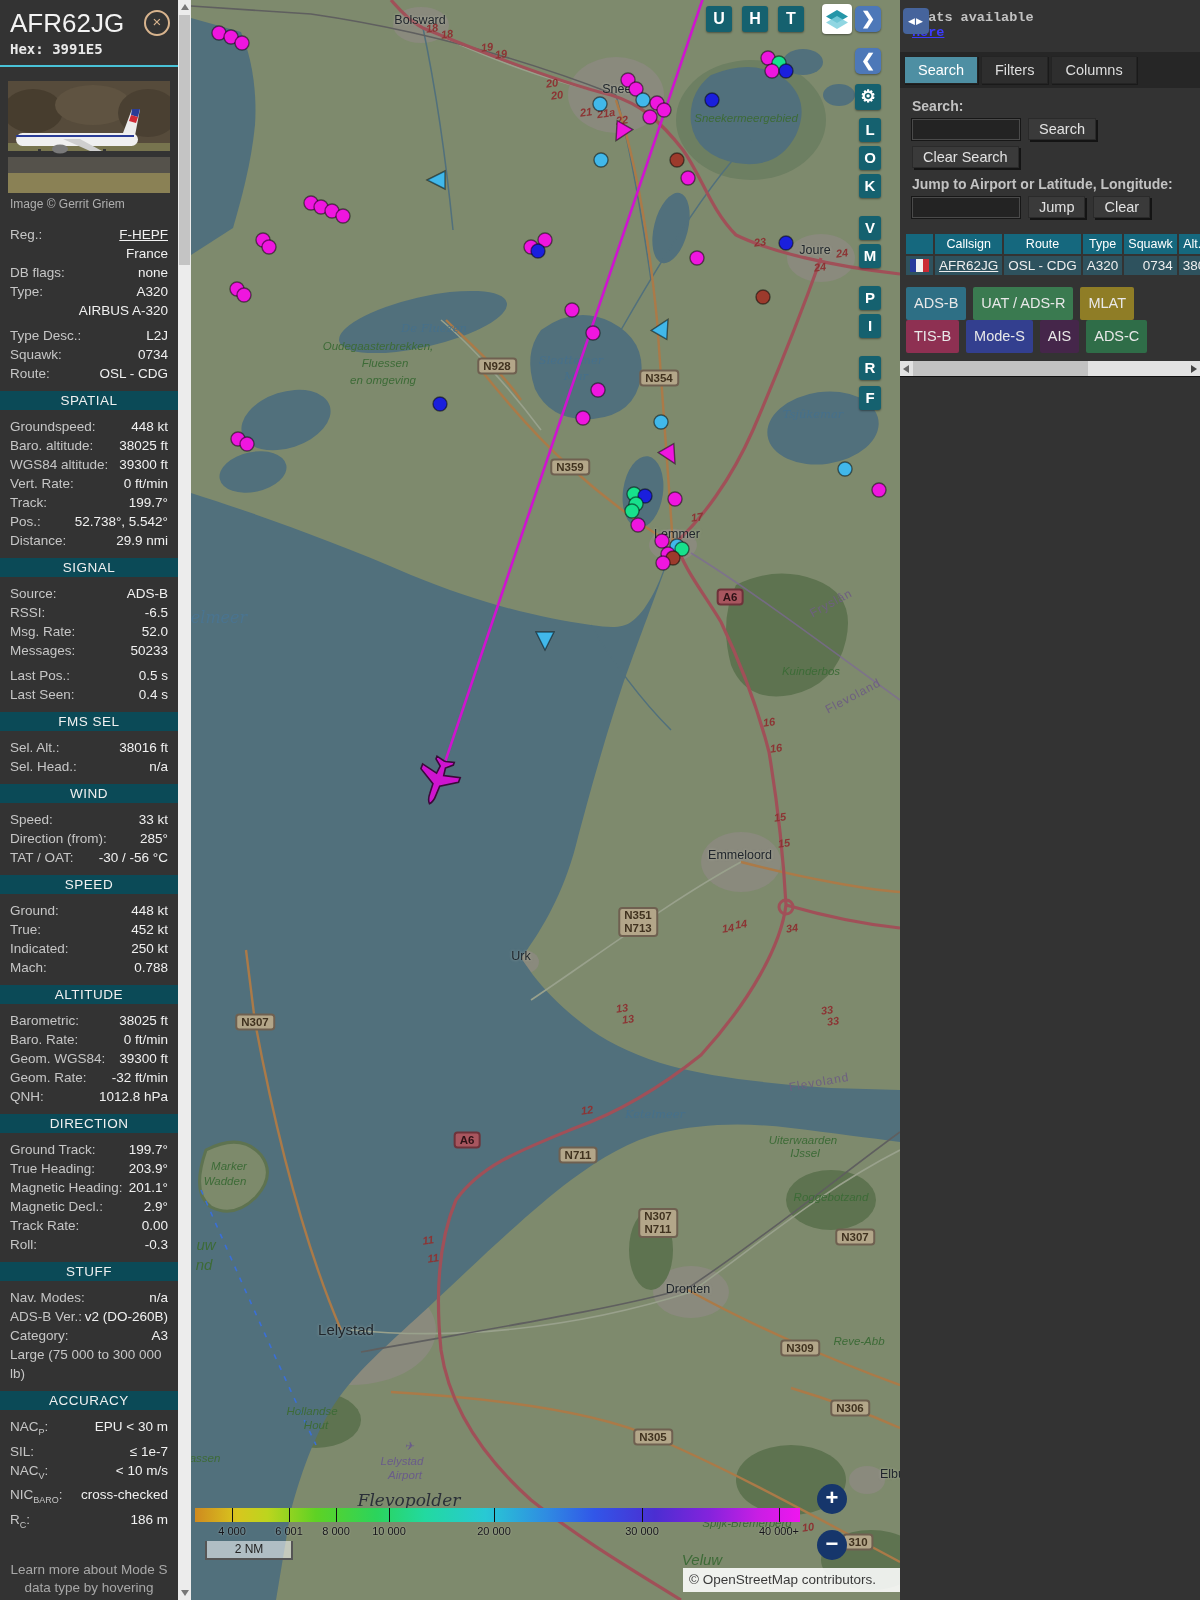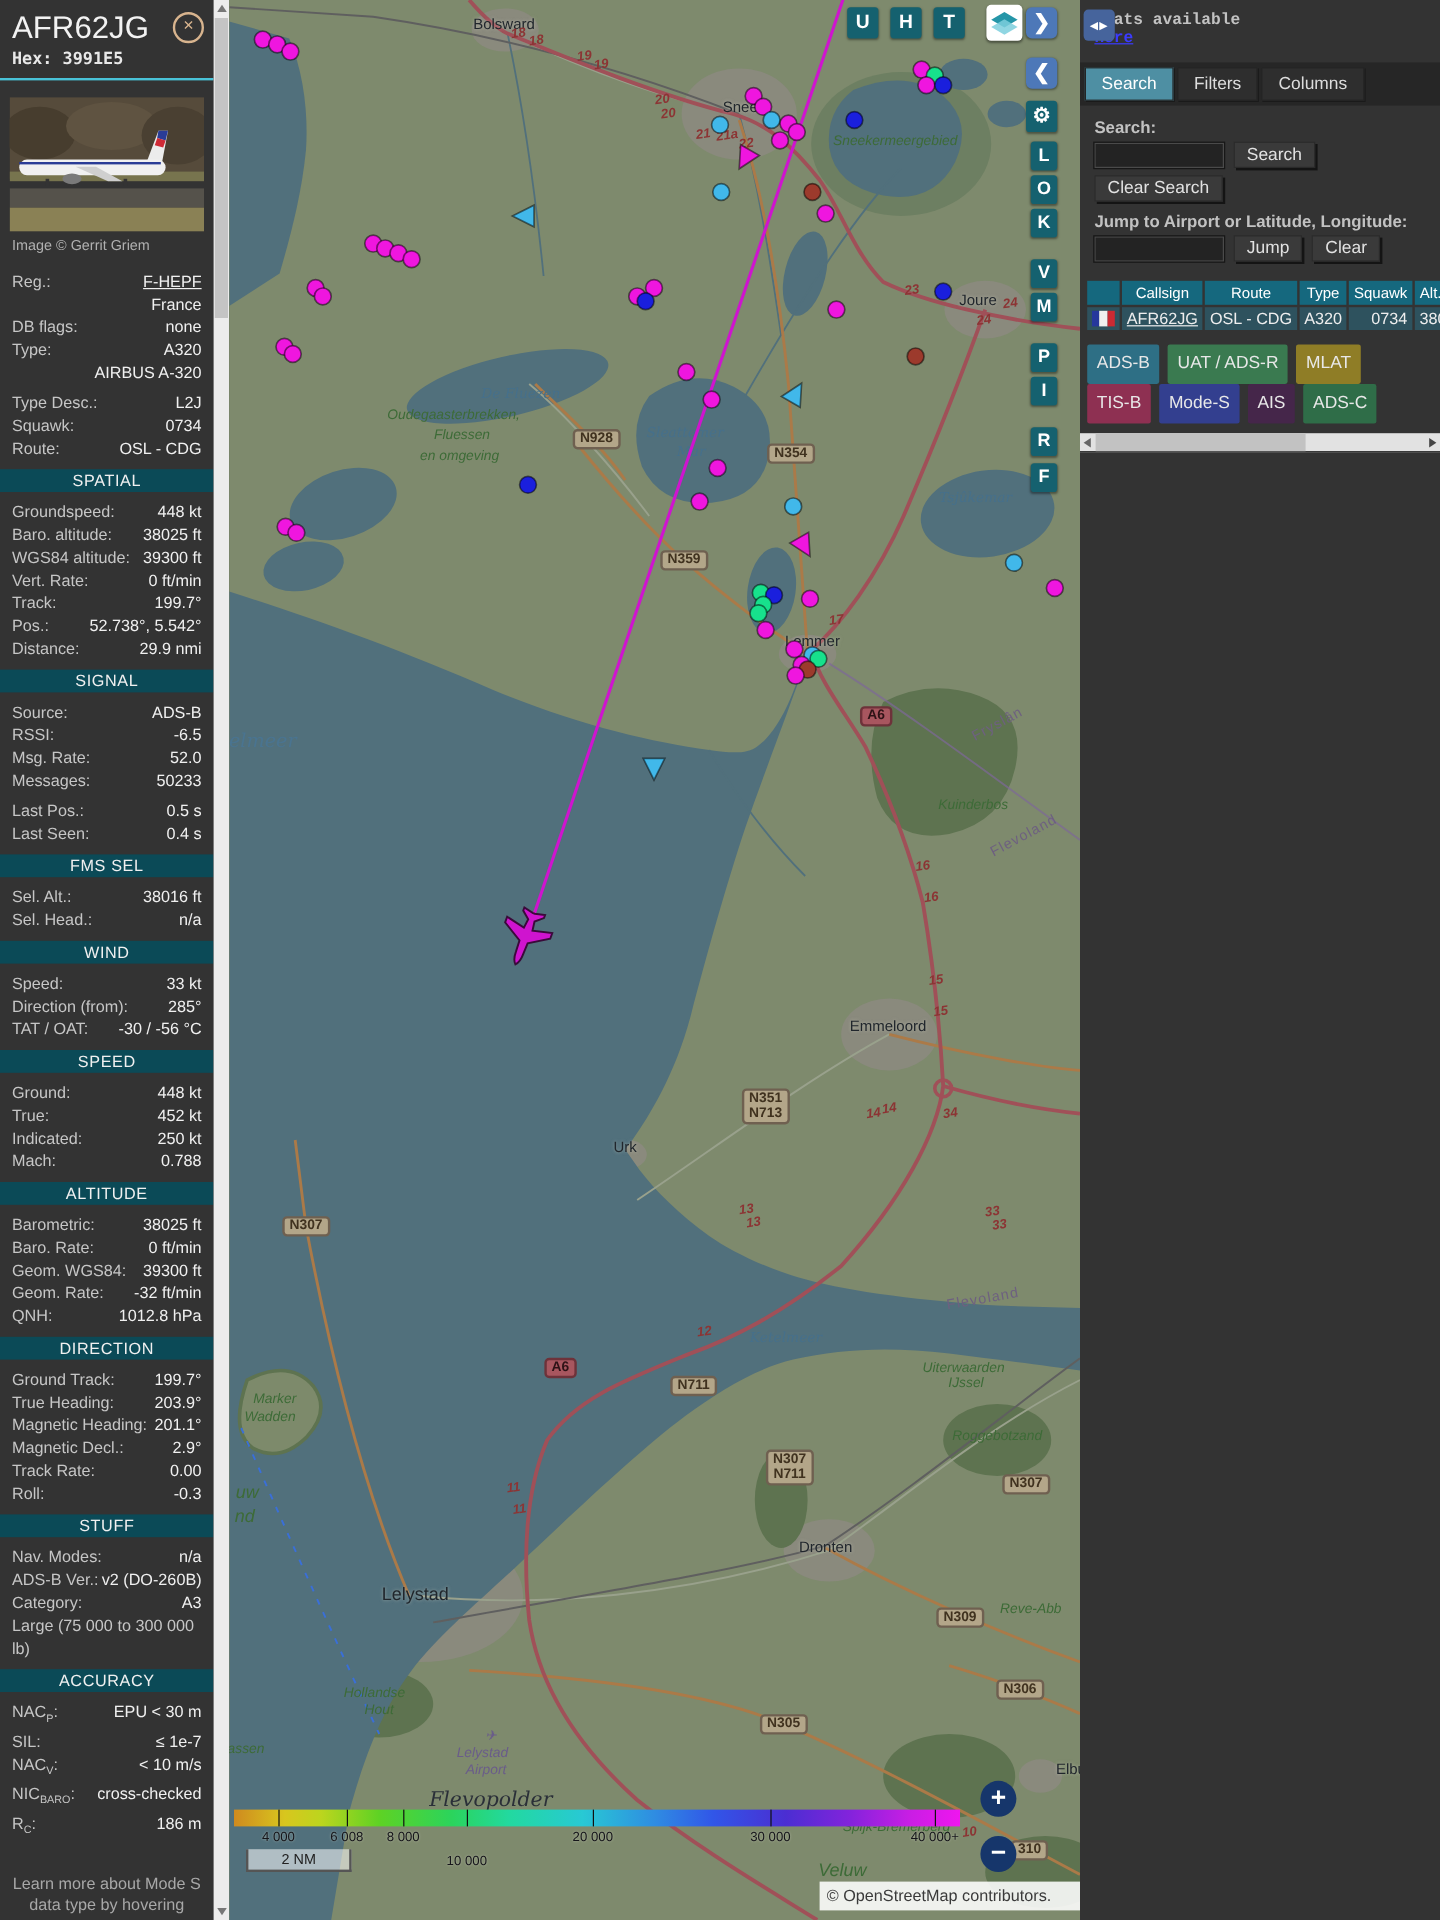--- a/index.html
+++ b/index.html
@@ -609,25 +609,25 @@
         <polygon points="15,6 26,12.5 15,19 4,12.5" fill="#2596a8"></polygon>
         <polygon points="15,12 26,18.5 15,25 4,18.5" fill="#7ccfdd" opacity="0.85"></polygon>
       </svg>
     </div>
     <div id="map-side-buttons"></div>
 
     <div id="legend">
         <div class="tickline" style="left: 37px;"></div>
         <div class="ticklab" style="left: 37px;">4 000</div>
         <div class="tickline" style="left: 94px;"></div>
-        <div class="ticklab" style="left: 94px;">6 008</div>
+        <div class="ticklab" style="left: 94px;">6 001</div>
         <div class="tickline" style="left: 141px;"></div>
         <div class="ticklab" style="left: 141px;">8 000</div>
         <div class="tickline" style="left: 194px;"></div>
-        <div class="ticklab" style="left: 194px; margin-top: 20px;">10 000</div>
+        <div class="ticklab" style="left: 194px;">10 000</div>
         <div class="tickline" style="left: 299px;"></div>
         <div class="ticklab" style="left: 299px;">20 000</div>
         <div class="tickline" style="left: 447px;"></div>
         <div class="ticklab" style="left: 447px;">30 000</div>
         <div class="tickline" style="left: 584px;"></div>
         <div class="ticklab" style="left: 584px;">40 000+</div>
       </div>
     <div id="scalebox">2 NM</div>
     <div class="zoombtn" style="top:1484px">+</div>
     <div class="zoombtn" style="top:1530px">−</div>

